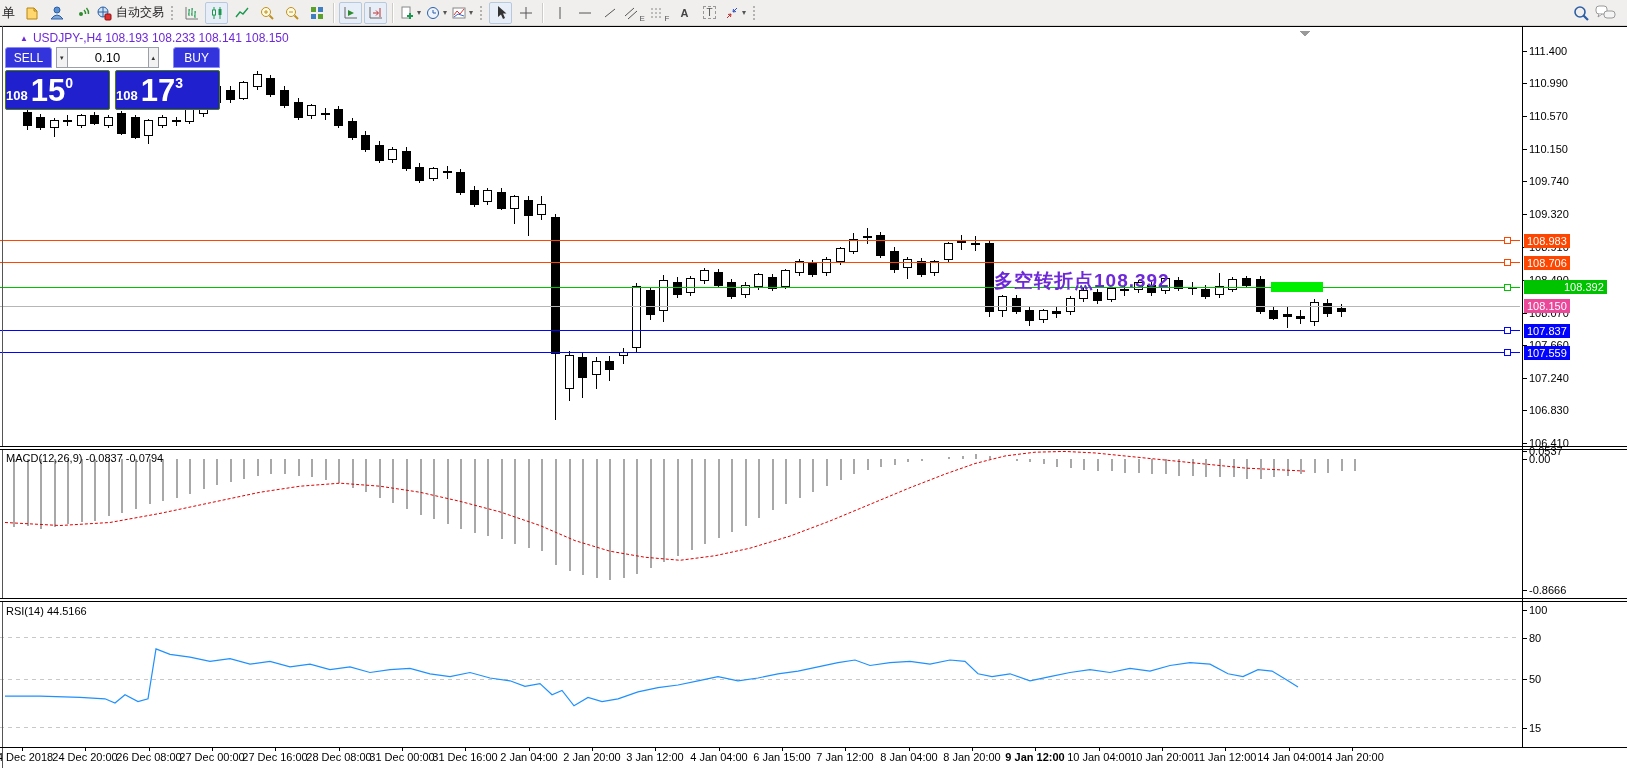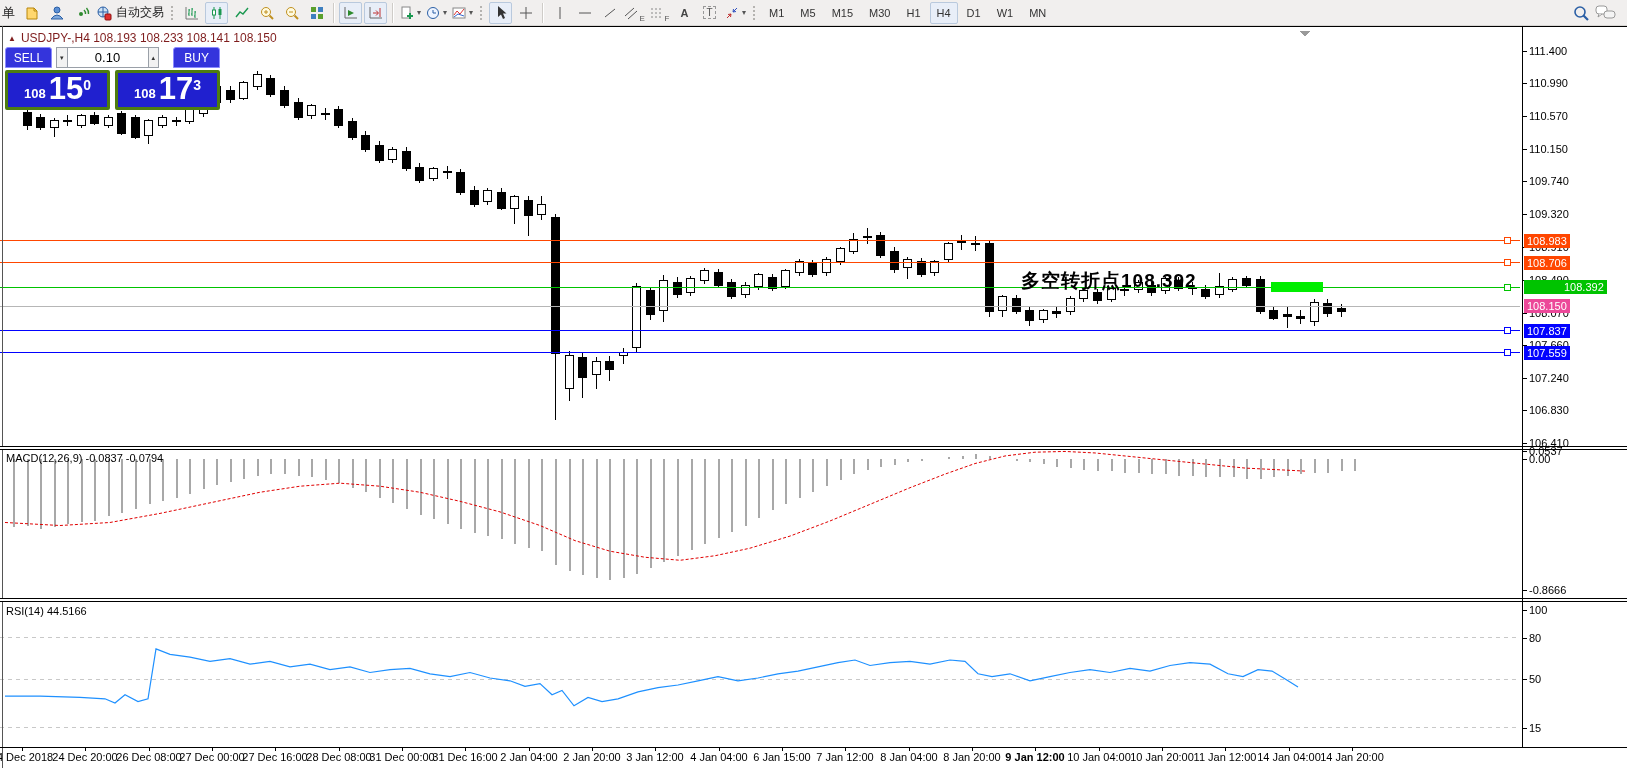--- a/index.html
+++ b/index.html
@@ -25,39 +25,39 @@
 
 .hline-black{position:absolute;left:0;width:1627px;height:1px;background:#000;z-index:6}
 #left-border{position:absolute;left:2px;top:26px;width:1px;height:742px;background:#555;z-index:6}
 .pane-sep{position:absolute;left:0;width:1627px;height:4px;background:#fff;border-top:1px solid #000;border-bottom:1px solid #000;z-index:6}
 #axis-vline{position:absolute;left:1522px;top:27px;width:1px;height:720px;background:#000;z-index:6}
 svg.pane{position:absolute;left:0;shape-rendering:crispEdges;z-index:1}
 #main-svg{top:27px}
 #macd-svg{top:450px}
 #rsi-svg{top:602px}
 
-#chart-title{position:absolute;left:8px;top:31px;font-size:12px;color:#7f1d1d;z-index:5;white-space:nowrap}
+#chart-title{position:absolute;left:20px;top:31px;font-size:12px;color:#6d28d9;z-index:5;white-space:nowrap}
 #chart-title .tri{font-size:8px;margin-right:5px;vertical-align:1px}
 #macd-label{position:absolute;left:6px;top:452px;font-size:11px;color:#000;z-index:5}
 #rsi-label{position:absolute;left:6px;top:605px;font-size:11px;color:#000;z-index:5}
 #annotation{position:absolute;font-size:19px;font-weight:bold;z-index:5;white-space:nowrap;letter-spacing:1px}
 
 .trade-panel{position:absolute;left:5px;top:47px;width:215px;z-index:10}
 .tp-row1{display:flex;height:21px;align-items:stretch}
 .tp-sell,.tp-buy{width:48px;background:#3434dc;color:#fff;font-size:12px;display:flex;
   align-items:center;justify-content:center;border:1px solid #8a8aff;cursor:default}
 .tp-sell{border-radius:3px 3px 0 0;margin-right:4px}
 .tp-buy{border-radius:3px 3px 0 0;margin-left:14px;width:48px}
 .tp-spin{width:12px;background:#f2f2f2;border:1px solid #9aa0a8;font-size:7px;color:#333;
   display:flex;align-items:center;justify-content:center}
 .tp-lot{width:80px;border:1px solid #9aa0a8;border-left:none;border-right:none;background:#fff;
   text-align:center;font-size:13px;color:#000;font-family:"Liberation Sans",sans-serif}
 .tp-row2{display:flex;margin-top:2px;height:40px}
-.tp-price{width:105px;background:#2020cf;border:3px solid #4d7c0f;border-radius:2px;color:#fff;
-  display:flex;align-items:flex-end;justify-content:center;padding-bottom:3px;cursor:default}
+.tp-price{width:105px;background:#2020cf;border:1px solid #4d7c0f;border-radius:2px;color:#fff;
+  display:flex;align-items:flex-end;padding-bottom:3px;cursor:default}
 .tp-price+.tp-price{margin-left:5px}
 .tp-small{font-size:13px;font-weight:bold;margin:0 3px 3px 0}
 .tp-large{font-size:31px;font-weight:bold;line-height:30px}
 .tp-sup{font-size:14px;font-weight:bold;align-self:flex-start;margin-top:4px}
 
 #price-axis{position:absolute;left:1523px;top:0;width:104px;height:768px;z-index:7}
 .axlab{position:absolute;left:6px;font-size:11px;line-height:14px;color:#000;white-space:nowrap}
 .axtick{position:absolute;left:0;width:4px;height:1px;background:#000}
 .badge{left:1px;padding:0 3px;color:#fff;height:14px;z-index:3}
 
@@ -224,31 +224,20 @@
   </div>
   <div class="tbtn">
     <svg width="16" height="16" viewBox="0 0 16 16">
         <path d="M3 13 L7 9 M7 9 l-3 .5 M7 9 l-.5 3" stroke="#c03030" fill="none"></path>
         <path d="M13 3 L9 7 M9 7 l3 -.5 M9 7 l.5 -3" stroke="#3050c0" fill="none"></path>
       </svg>
     <span class="caret">▾</span>
   </div>
 
   <span class="grip"></span>
-  <div id="tf-group" style="display:flex">
-      <div class="tbtn tf">M1</div>
-      <div class="tbtn tf">M5</div>
-      <div class="tbtn tf">M15</div>
-      <div class="tbtn tf">M30</div>
-      <div class="tbtn tf">H1</div>
-      <div class="tbtn tf pressed">H4</div>
-      <div class="tbtn tf">D1</div>
-      <div class="tbtn tf">W1</div>
-      <div class="tbtn tf">MN</div>
-    </div>
 
   <div class="toolbar-right">
     <div class="tbtn">
       <svg width="18" height="18" viewBox="0 0 18 18">
           <circle cx="8" cy="8" r="5" fill="none" stroke="#2b5fa5" stroke-width="1.6"></circle>
           <path d="M11.5 11.5 L16 16" stroke="#2b5fa5" stroke-width="2.2"></path>
         </svg>
     </div>
     <div class="tbtn">
       <svg width="22" height="18" viewBox="0 0 22 18">
@@ -584,21 +573,21 @@
     <line x1="0" x2="1520" y1="77.39999999999998" y2="77.39999999999998" stroke="#c8c8c8" stroke-dasharray="4 4"></line>
     <line x1="0" x2="1520" y1="125.98000000000002" y2="125.98000000000002" stroke="#c8c8c8" stroke-dasharray="4 4"></line>
     <polyline points="5,94.1 40,94.1 80,95.4 105,96.8 115,101.0 125,92.7 138,99.6 148,96.8 156,46.9 170,52.4 190,55.2 210,59.4 230,56.6 250,62.1 270,59.4 290,64.9 310,62.1 330,67.7 350,64.9 370,70.5 390,67.7 410,66.3 430,71.8 450,74.6 470,70.5 490,76.0 510,78.8 525,84.3 540,81.6 552,92.7 562,88.5 574,103.8 588,95.4 602,99.6 618,96.8 638,89.9 658,85.7 678,83.0 698,78.8 718,74.6 738,78.8 758,76.0 778,71.8 798,69.1 818,64.9 838,60.7 855,58.0 870,63.5 890,60.7 910,59.4 930,62.1 950,58.0 965,59.4 978,71.8 992,74.6 1010,71.8 1030,78.8 1050,74.6 1070,70.5 1090,67.7 1110,70.5 1130,66.3 1150,69.1 1170,63.5 1190,60.7 1210,62.1 1228,71.8 1243,74.6 1258,67.7 1272,69.1 1286,77.4 1298,85.0" fill="none" stroke="#1e90ff" stroke-width="1.2" shape-rendering="auto"></polyline>
   </svg>
 <div id="axis-vline"></div>
 <div class="hline-black" style="top:747px"></div>
 
 <div id="chart-title"><span class="tri">▲</span><span>USDJPY-,H4 108.193 108.233 108.141 108.150</span></div>
 <div id="macd-label">MACD(12,26,9) -0.0837 -0.0794</div>
 <div id="rsi-label">RSI(14) 44.5166</div>
-<div id="annotation" style="left: 1021px; top: 268px; color: #000000;">多空转折点108.392</div>
+<div id="annotation" style="left: 994px; top: 268px; color: #6d28d9;">多空转折点108.392</div>
 
 <div class="trade-panel">
   <div class="tp-row1">
     <div class="tp-sell">SELL</div>
     <div class="tp-spin">▾</div>
     <input class="tp-lot" readonly="" value="0.10" style="">
     <div class="tp-spin">▴</div>
     <div class="tp-buy">BUY</div>
   </div>
   <div class="tp-row2">

